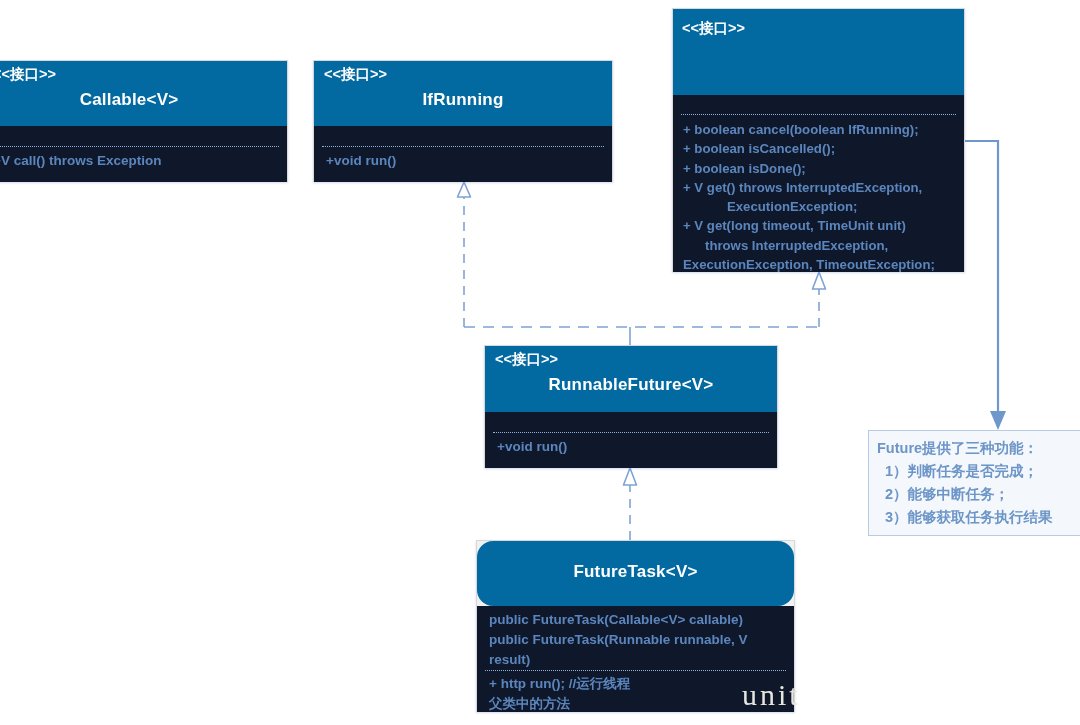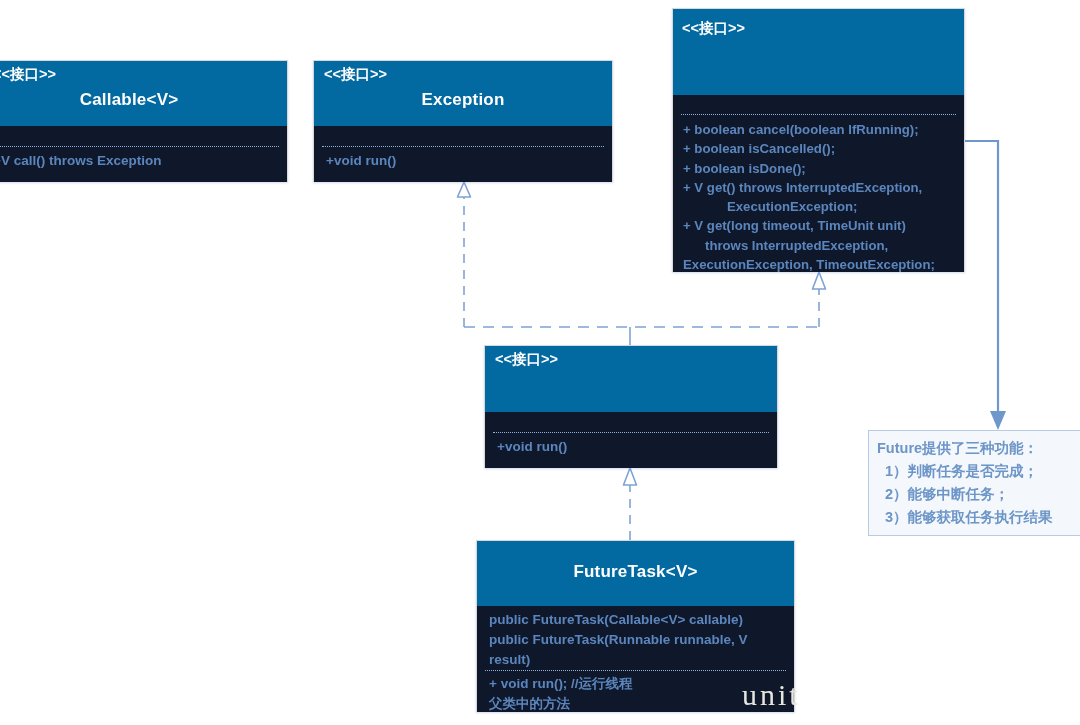--- a/index.html
+++ b/index.html
@@ -157,21 +157,21 @@
     </div>
     <div class="uml-body" style="height:56px;">
       <div class="uml-sep" style="top:20px; left:20px;"></div>
       <div class="uml-members" style="top:26px; left:22px;">+V call() throws Exception</div>
     </div>
   </div>
 
   <div class="uml-box" style="left:313px; top:60px; width:300px; height:122px;">
     <div class="uml-header" style="height:65px;">
       <span class="uml-stereotype">&lt;&lt;接口&gt;&gt;</span>
-      <span class="uml-title" style="top:29px;">Exception</span>
+      <span class="uml-title" style="top:29px;">IfRunning</span>
     </div>
     <div class="uml-body" style="height:56px;">
       <div class="uml-sep" style="top:20px;"></div>
       <div class="uml-members" style="top:26px; left:12px;">+void run()</div>
     </div>
   </div>
 
   <div class="uml-box" style="left:672px; top:8px; width:293px; height:264px;">
     <div class="uml-header" style="height:86px;">
       <span class="uml-stereotype" style="top:11px; left:9px;">&lt;&lt;接口&gt;&gt;</span>
@@ -185,37 +185,38 @@
             ExecutionException;
 + V get(long timeout, TimeUnit unit)
       throws InterruptedException,
 ExecutionException, TimeoutException;</div>
     </div>
   </div>
 
   <div class="uml-box" style="left:484px; top:345px; width:294px; height:123px;">
     <div class="uml-header" style="height:66px;">
       <span class="uml-stereotype">&lt;&lt;接口&gt;&gt;</span>
+      <span class="uml-title" style="top:29px;">RunnableFuture&lt;V&gt;</span>
     </div>
     <div class="uml-body" style="height:56px;">
       <div class="uml-sep" style="top:20px;"></div>
       <div class="uml-members" style="top:26px; left:12px;">+void run()</div>
     </div>
   </div>
 
   <div class="uml-box" style="left:476px; top:540px; width:319px; height:172px;">
-    <div class="uml-header" style="height:65px;">
+    <div class="uml-header" style="height:65px;border-radius:16px;">
       <span class="uml-title" style="top:21px;">FutureTask&lt;V&gt;</span>
     </div>
     <div class="uml-body" style="height:106px;">
       <div class="uml-members" style="top:4px; left:12px; line-height:20px;">public FutureTask(Callable&lt;V&gt; callable)
 public FutureTask(Runnable runnable, V
 result)</div>
       <div class="uml-sep" style="top:64px;"></div>
-      <div class="uml-members" style="top:68px; left:12px; line-height:20px;">+ void run(); //运行线程
+      <div class="uml-members" style="top:68px; left:12px; line-height:20px;">+ http run(); //运行线程
 父类中的方法</div>
     </div>
   </div>
 
   <div class="note-box" style="left:868px; top:430px; width:218px; height:106px;">
     <div class="note-text">Future提供了三种功能：
   1）判断任务是否完成；
   2）能够中断任务；
   3）能够获取任务执行结果</div>
   </div>

